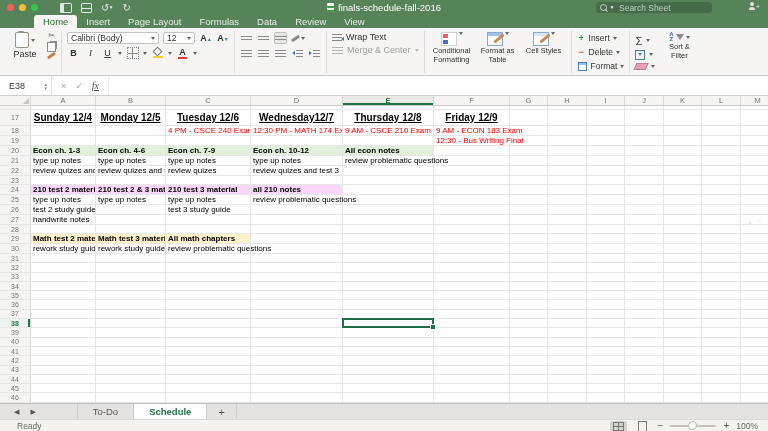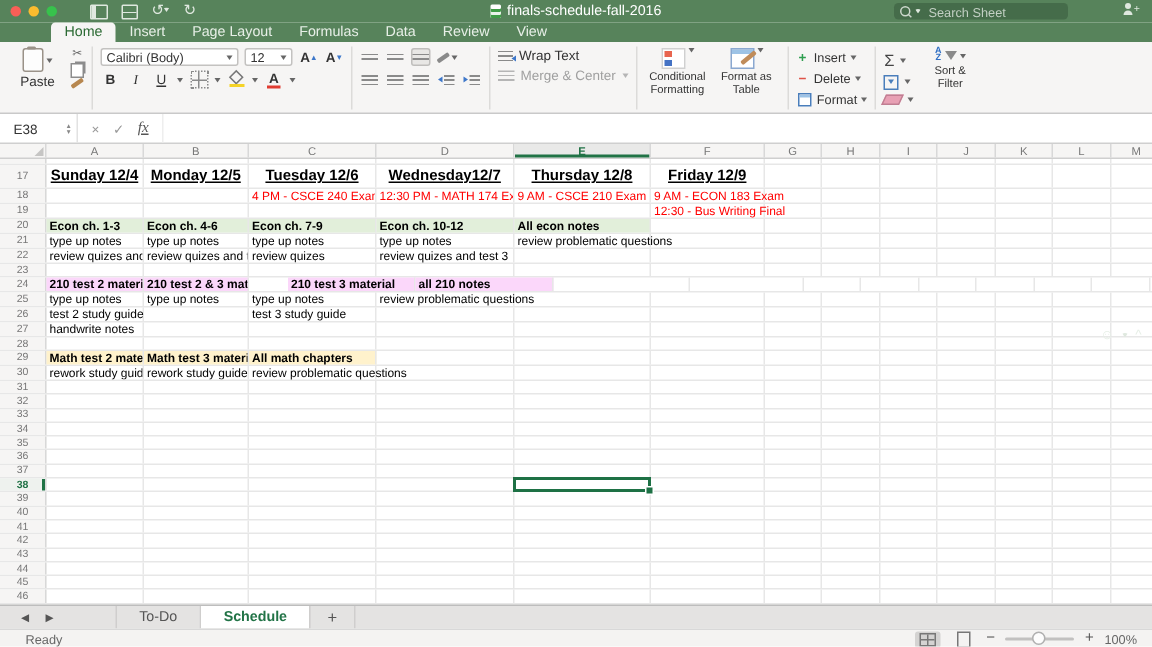--- a/index.html
+++ b/index.html
@@ -334,20 +334,27 @@
           </span>
         <span>Conditional Formatting</span>
       </div>
       <div class="bigbtn">
         <span class="bigic">
             <span class="tbl-ic"></span>
             <span class="dd"></span>
           </span>
         <span>Format as Table</span>
       </div>
+      <div class="bigbtn">
+        <span class="bigic">
+            <span class="tbl-ic" style="background:linear-gradient(to bottom,#d9e6f5 3px,#fff 3px);"></span>
+            <span class="dd"></span>
+          </span>
+        <span>Cell Styles</span>
+      </div>
     </div>
 
     <div class="rgroup" style="justify-content:center;">
       <div class="cellsrow">
         <span class="ins-ic">+</span>
         <span>Insert</span>
         <span class="dd"></span>
       </div>
       <div class="cellsrow">
         <span class="del-ic">−</span>
@@ -605,21 +612,21 @@
         <div class="cell" style="width: 34px;"></div>
       </div>
       <div class="grow" style="height: 10px;">
         <div class="gut">24</div>
         <div class="cell pb clip" style="width: 65px;">
           <span>210 test 2 material</span>
         </div>
         <div class="cell pb clip" style="width: 70px;">
           <span>210 test 2 &amp; 3 material</span>
         </div>
-        <div class="cell pb clip" style="width: 85px; margin-left: 26px;">
+        <div class="cell pb clip" style="width: 85px;">
           <span>210 test 3 material</span>
         </div>
         <div class="cell pb" style="width: 92px;">
           <span>all 210 notes</span>
         </div>
         <div class="cell" style="width: 91px;"></div>
         <div class="cell" style="width: 76px;"></div>
         <div class="cell" style="width: 38px;"></div>
         <div class="cell" style="width: 39px;"></div>
         <div class="cell" style="width: 38px;"></div>

